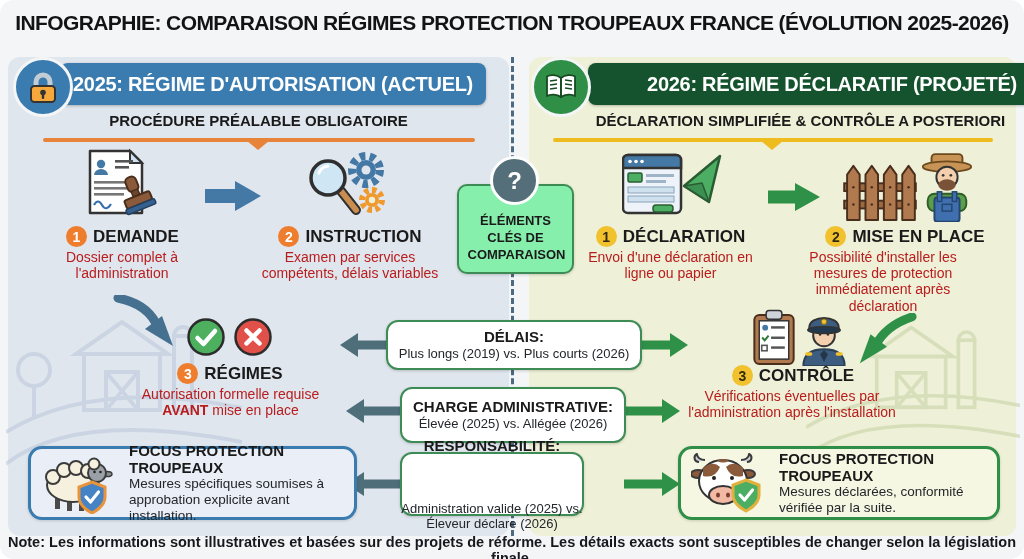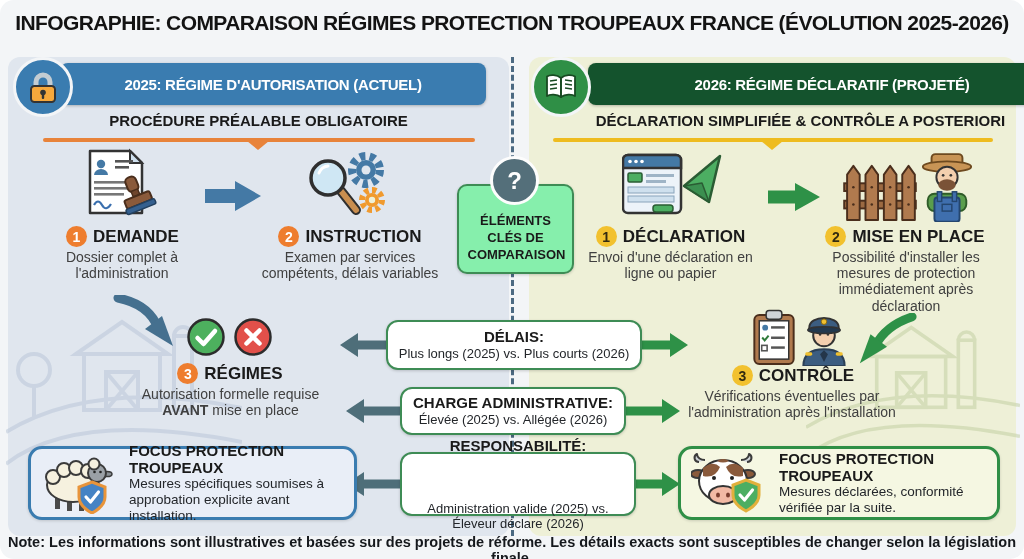--- a/index.html
+++ b/index.html
@@ -9,32 +9,32 @@
   .title{left:0;right:0;top:11px;text-align:center;font-size:21px;font-weight:800;
          letter-spacing:-0.6px;color:#131313;}
   .panel{border-radius:12px;}
   .panel-left{left:8px;top:57px;width:501px;height:479px;background:#e0e6ee;}
   .panel-right{left:529px;top:57px;width:487px;height:479px;background:#eef0d7;}
   .divider{left:511px;top:57px;height:479px;width:0;border-left:3px dashed #4c6a82;z-index:1;}
   .hdr-circle{width:54px;height:54px;border-radius:50%;display:flex;align-items:center;
               justify-content:center;border:3px solid #f3f5f7;box-sizing:content-box;z-index:3;}
   .hdr-bar{height:42px;border-radius:8px;display:flex;align-items:center;justify-content:center;
            z-index:2;box-shadow:0 1px 3px rgba(0,0,0,.25);}
-  .hdr-bar span{color:#fff;font-size:15px;font-weight:800;letter-spacing:-0.3px;}
+  .hdr-bar span{color:#fff;font-size:20px;font-weight:800;letter-spacing:-0.3px;}
   .subtitle{text-align:center;font-size:15px;font-weight:800;}
   .rule{height:4px;border-radius:2px;}
   .tri{width:0;height:0;border-left:11px solid transparent;border-right:11px solid transparent;
        border-top:9px solid #e8833a;}
   .steplabel{display:flex;align-items:center;justify-content:center;gap:6px;
              font-size:17px;font-weight:800;}
   .badge{display:inline-flex;width:21px;height:21px;border-radius:50%;align-items:center;
          justify-content:center;font-size:14px;font-weight:800;flex:0 0 auto;}
   .badge-orange{background:#ee7d2e;color:#fff;}
   .badge-yellow{background:#f2c12e;color:#332b10;}
-  .desc{font-size:14px;line-height:1.16;text-align:center;color:#404040;}
+  .desc{font-size:14px;line-height:1.16;text-align:center;color:#b91c1c;}
   .qcircle{width:43px;height:43px;border-radius:50%;background:#546f7a;border:3px solid #fdfdfd;
            display:flex;align-items:center;justify-content:center;color:#fff;font-size:24px;
            font-weight:800;z-index:4;box-sizing:content-box;}
   .cmp-key{width:113px;height:86px;background:#86efac;border:2.5px solid #3e8c55;border-radius:10px;
            z-index:3;display:flex;align-items:flex-end;justify-content:center;
            box-shadow:0 1px 3px rgba(0,0,0,.18);}
   .cmp-key div{font-size:13px;font-weight:800;text-align:center;line-height:1.3;margin-bottom:8px;}
   .cmp-box{background:#fff;border:2.5px solid #3e8c55;border-radius:12px;z-index:3;
            display:flex;flex-direction:column;align-items:center;justify-content:center;
            box-shadow:0 1px 3px rgba(0,0,0,.18);padding:2px 4px;box-sizing:border-box;}
@@ -192,41 +192,41 @@
   <div class="abs qcircle" style="left:490px;top:156px;">?</div>
   <div class="abs cmp-key" style="left:457px;top:184px;">
     <div style="width:96px;">ÉLÉMENTS CLÉS DE COMPARAISON</div>
   </div>
 
   <svg class="abs" style="left:340px;top:331px;z-index:2;" width="48" height="28" viewBox="0 0 48 28">
     <polygon points="48,9.5 18,9.5 18,2 0,14 18,26 18,18.5 48,18.5" fill="#4e6e79"></polygon>
   </svg>
   <div class="abs cmp-box" style="left:386px;top:320px;width:256px;height:50px;">
     <div class="t">DÉLAIS:</div>
-    <div class="d">Plus longs (2025) vs. Plus courts (2026)</div>
+    <div class="d">Plus longs (2019) vs. Plus courts (2026)</div>
   </div>
   <svg class="abs" style="left:640px;top:331px;z-index:2;" width="48" height="28" viewBox="0 0 48 28">
     <polygon points="0,9.5 30,9.5 30,2 48,14 30,26 30,18.5 0,18.5" fill="#2e9147"></polygon>
   </svg>
 
   <svg class="abs" style="left:346px;top:397px;z-index:2;" width="56" height="28" viewBox="0 0 56 28">
     <polygon points="56,9.5 18,9.5 18,2 0,14 18,26 18,18.5 56,18.5" fill="#4e6e79"></polygon>
   </svg>
-  <div class="abs cmp-box" style="left:400px;top:387px;width:226px;height:48px;">
+  <div class="abs cmp-box" style="left:400px;top:387px;width:226px;height:56px;">
     <div class="t">CHARGE ADMINISTRATIVE:</div>
     <div class="d">Élevée (2025) vs. Allégée (2026)</div>
   </div>
   <svg class="abs" style="left:624px;top:397px;z-index:2;" width="56" height="28" viewBox="0 0 56 28">
     <polygon points="0,9.5 38,9.5 38,2 56,14 38,26 38,18.5 0,18.5" fill="#2e9147"></polygon>
   </svg>
 
   <svg class="abs" style="left:346px;top:470px;z-index:2;" width="56" height="28" viewBox="0 0 56 28">
     <polygon points="56,9.5 18,9.5 18,2 0,14 18,26 18,18.5 56,18.5" fill="#4e6e79"></polygon>
   </svg>
-  <div class="abs cmp-box" style="left:400px;top:452px;width:236px;height:64px;gap:46px;">
+  <div class="abs cmp-box" style="left:400px;top:452px;width:184px;height:64px;gap:46px;">
     <div class="t">RESPONSABILITÉ:</div>
     <div class="d" style="width:210px;">Administration valide (2025) vs. Éleveur déclare (2026)</div>
   </div>
   <svg class="abs" style="left:624px;top:470px;z-index:2;" width="56" height="28" viewBox="0 0 56 28">
     <polygon points="0,9.5 38,9.5 38,2 56,14 38,26 38,18.5 0,18.5" fill="#2e9147"></polygon>
   </svg>
 
   <svg class="abs" style="left:622px;top:150px;" width="100" height="72" viewBox="0 0 100 72">
     <rect x="1" y="5" width="58" height="58" rx="5" fill="#edf3f9" stroke="#333" stroke-width="2.5"></rect>
     <path d="M1,10 a5,5 0 0 1 5,-5 h48 a5,5 0 0 1 5,5 v8 H1 Z" fill="#4479a5" stroke="#333" stroke-width="2.5"></path>
@@ -280,21 +280,21 @@
       <rect x="16" y="50" width="26" height="25" rx="3" fill="#3f6fae" stroke="#24466e" stroke-width="2"></rect>
       <rect x="19" y="44" width="4.5" height="10" fill="#3f6fae" stroke="#24466e" stroke-width="1.5"></rect>
       <rect x="34.5" y="44" width="4.5" height="10" fill="#3f6fae" stroke="#24466e" stroke-width="1.5"></rect>
       <rect x="24" y="57" width="10" height="7" fill="none" stroke="#24466e" stroke-width="1.5"></rect>
     </svg>
   </div>
   <div class="abs steplabel" style="left:825px;top:226px;width:160px;">
     <span class="badge badge-yellow">2</span>
     <span>MISE EN PLACE</span>
   </div>
-  <div class="abs desc" style="left:820px;top:249px;width:172px;">Possibilité d'installer les mesures de protection immédiatement après déclaration</div>
+  <div class="abs desc" style="left:797px;top:249px;width:172px;">Possibilité d'installer les mesures de protection immédiatement après déclaration</div>
 
   <div class="abs" style="left:752px;top:307px;display:flex;align-items:flex-end;gap:3px;">
     <svg width="44" height="57" viewBox="0 0 44 58">
       <rect x="2" y="6" width="40" height="50" rx="5" fill="#b07a4e" stroke="#4a2e1c" stroke-width="2"></rect>
       <rect x="7" y="12" width="30" height="39" fill="#fff" stroke="#333" stroke-width="1.5"></rect>
       <rect x="14" y="1.5" width="16" height="9" rx="3" fill="#cfd4d8" stroke="#333" stroke-width="1.5"></rect>
       <circle cx="13" cy="19" r="3" fill="#4479a5"></circle>
         <rect x="19" y="17.5" width="14" height="2.5" fill="#555"></rect>
       <path d="M10,29 l2.5,3 l4,-5" fill="none" stroke="#2f7a3a" stroke-width="2"></path>
         <rect x="19" y="28" width="14" height="2.5" fill="#555"></rect>

